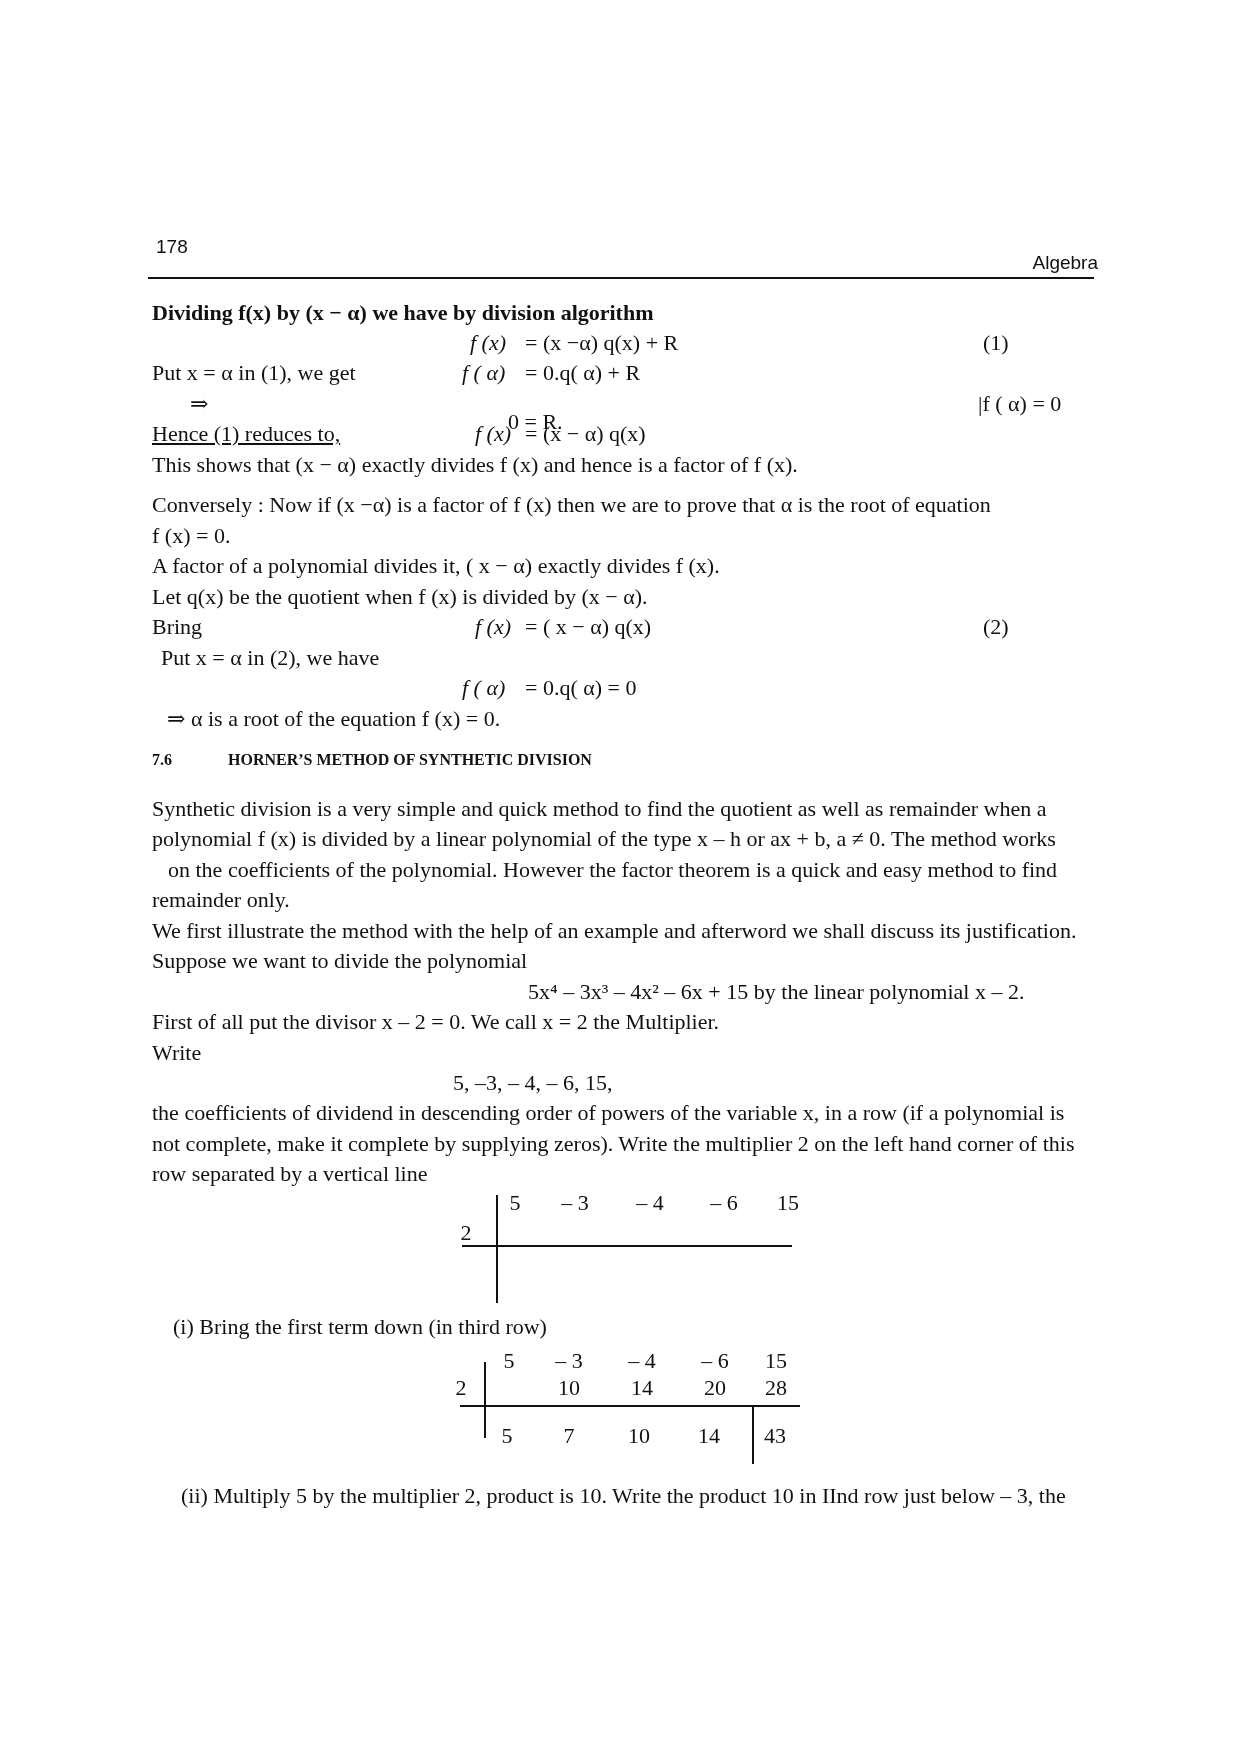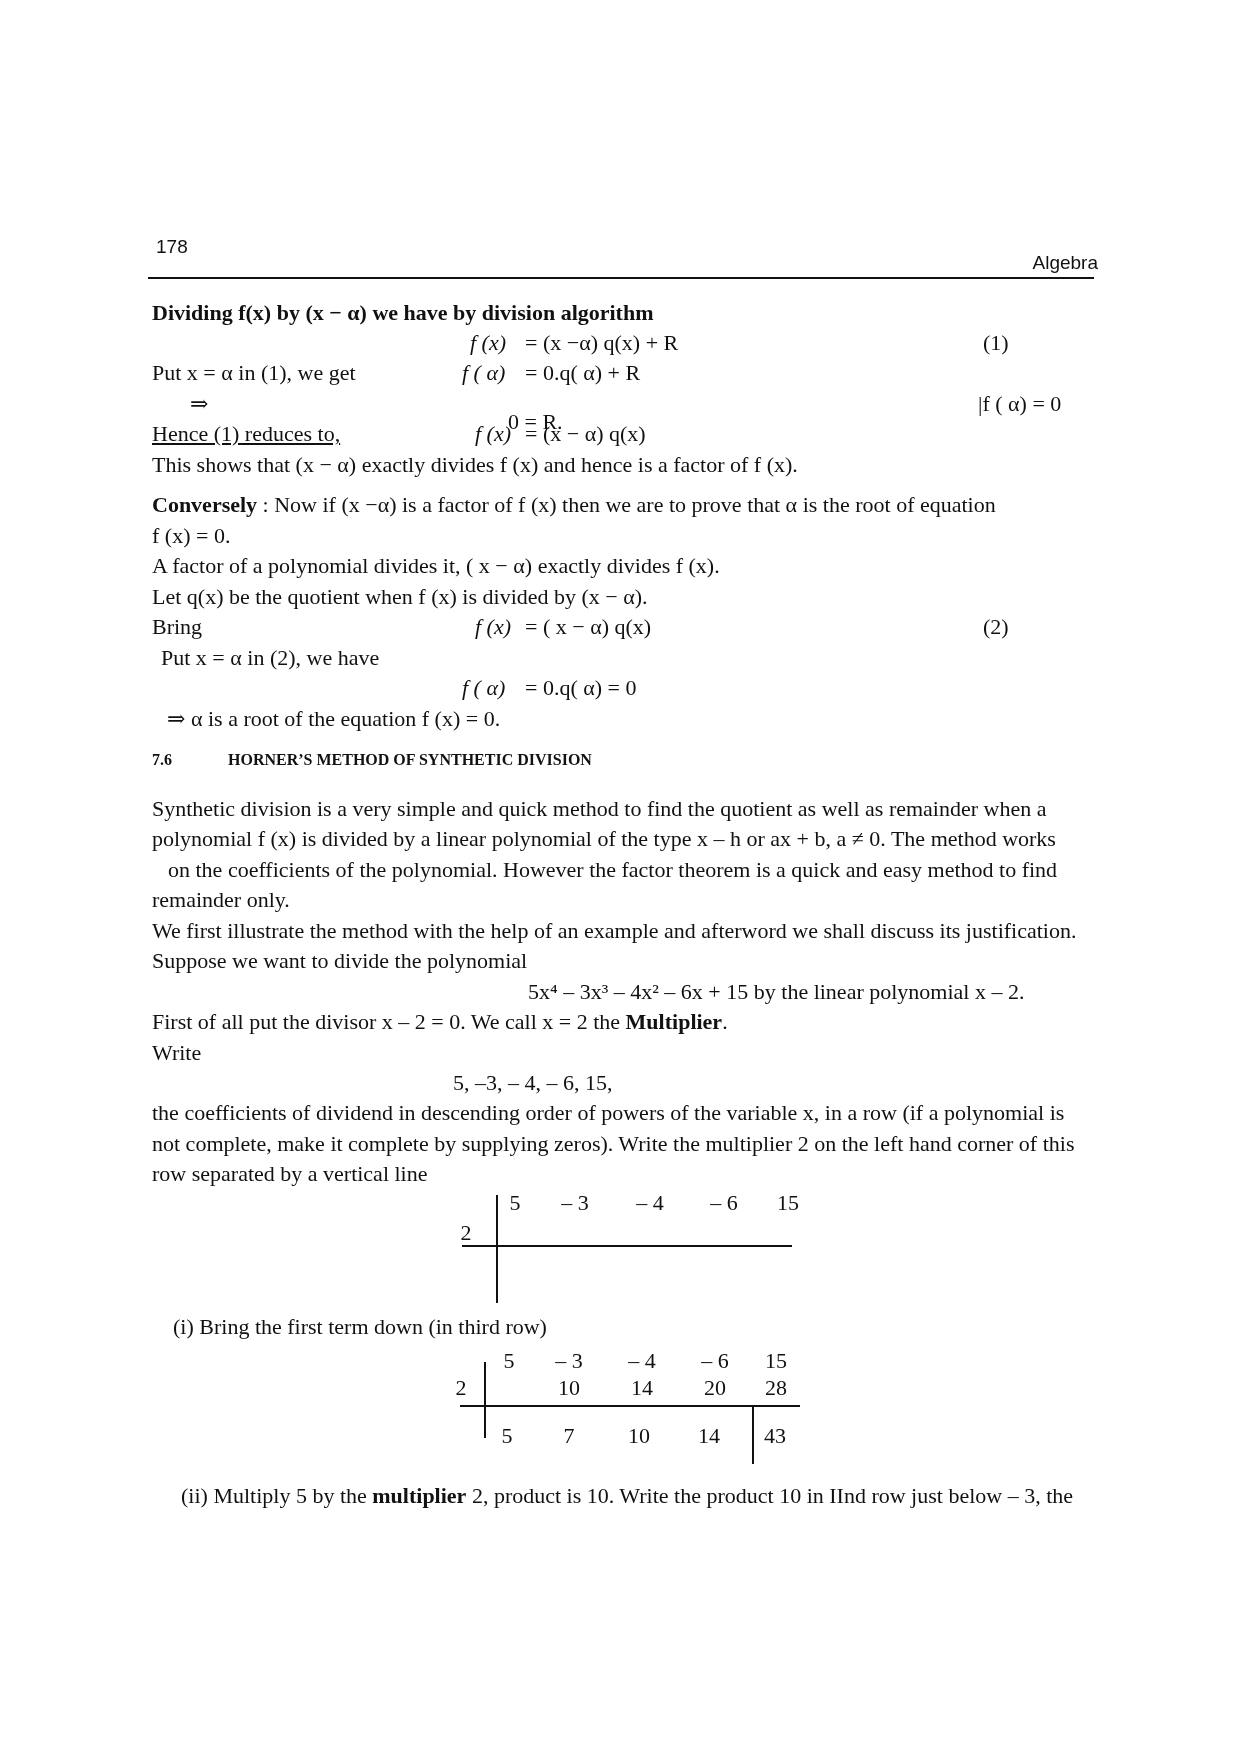--- a/index.html
+++ b/index.html
@@ -2,21 +2,21 @@
 <html><head>
 <meta charset="utf-8">
 <style>
   html, body { margin:0; padding:0; background:#ffffff; }
   body { width:1241px; height:1755px; position:relative; overflow:hidden;
          font-family:"Liberation Serif", "DejaVu Serif", serif; color:#111; }
   .abs { position:absolute; white-space:nowrap; }
   .t { font-size:22px; line-height:26px; }
   .hdr { font-family:"Liberation Sans", "DejaVu Sans", sans-serif; font-size:19px; }
   .rule { position:absolute; background:#111; }
-  .b { font-weight:bold; }
+  .b { font-weight:normal; }
   .i { font-style:italic; }
   .eq { font-size:22px; line-height:26px; }
   .num { font-size:22px; line-height:26px; text-align:center; width:50px; }
   .heading { font-weight:bold; font-size:16px; }
 </style>
 </head>
 <body>
 
 <div class="abs hdr" style="left:156px;top:236px;">178</div>
 <div class="abs hdr" style="right:143px;top:252px;">Algebra</div>

